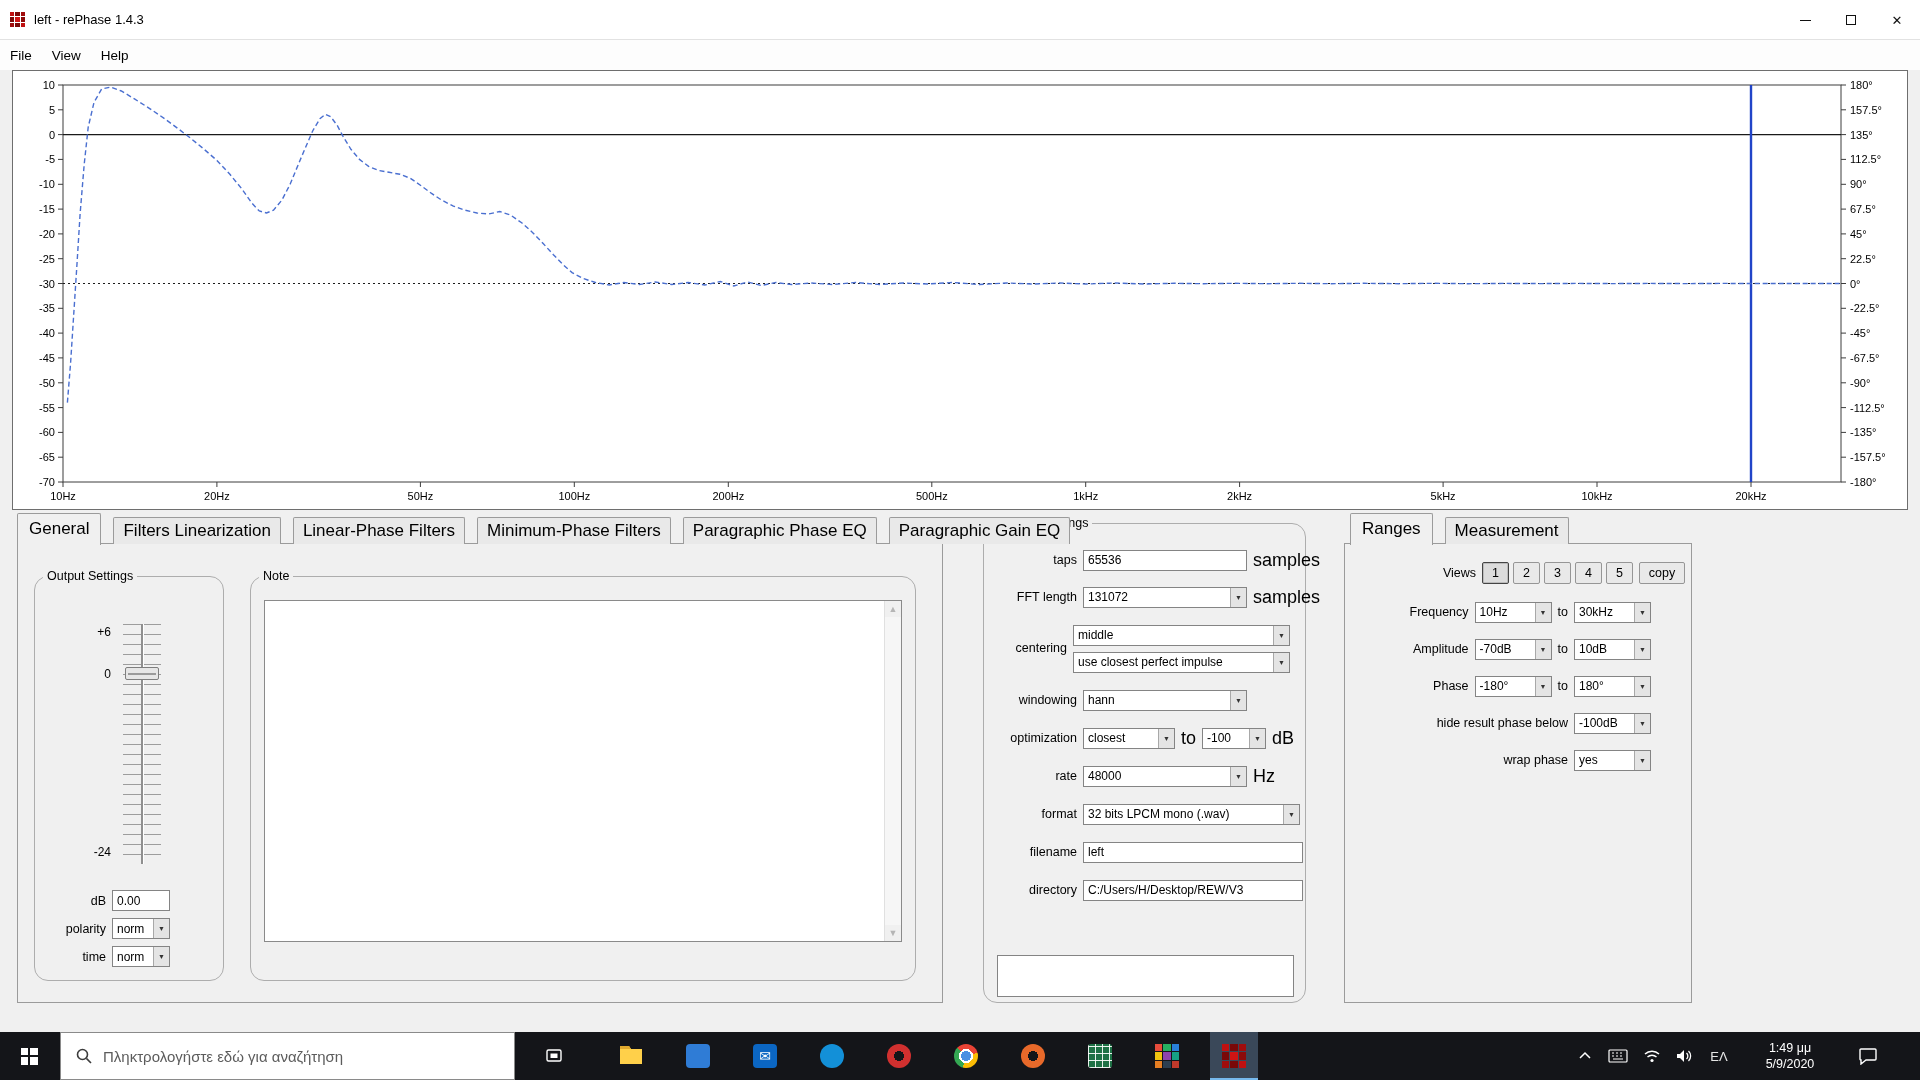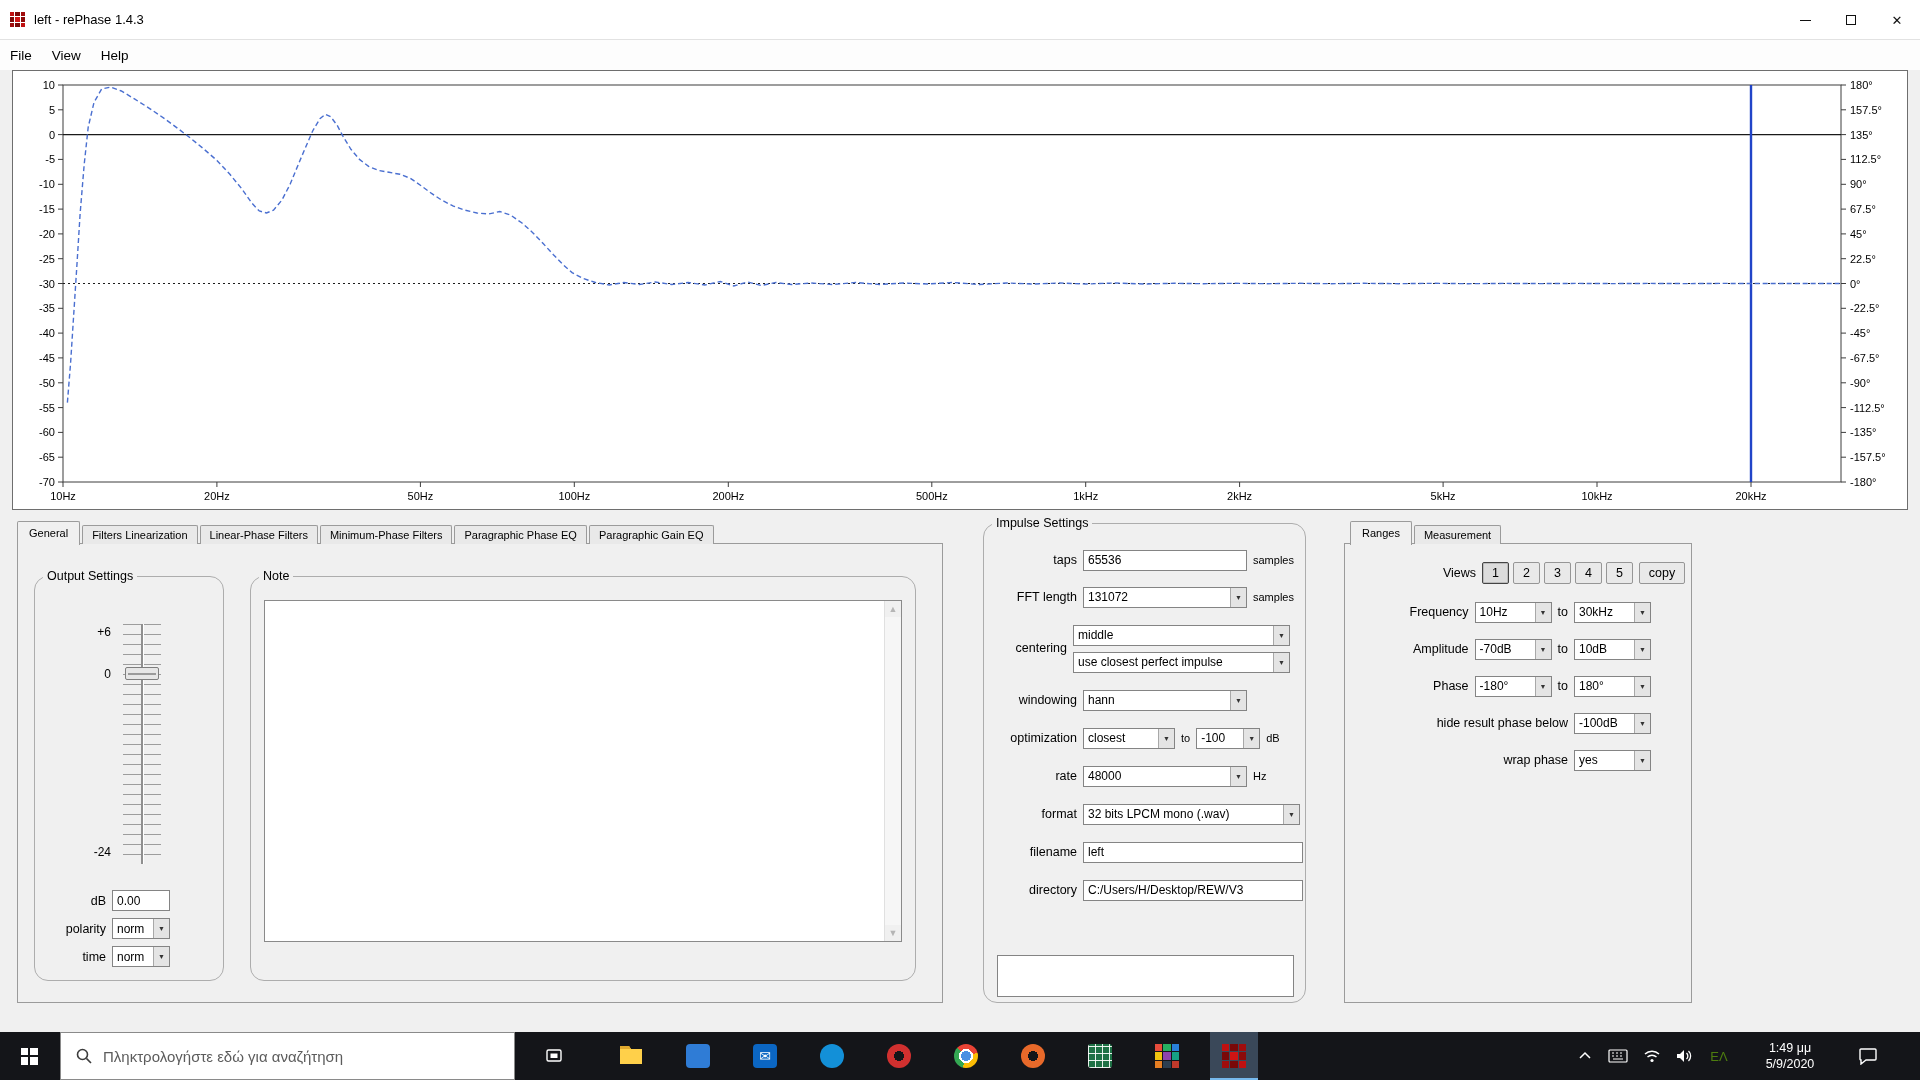--- a/index.html
+++ b/index.html
@@ -16,33 +16,33 @@
   .glyph-max{width:10px;height:10px;border:1px solid #111}
   
   .menubar{position:absolute;left:0;top:40px;width:100%;height:30px;background:#fdfdfd;display:flex;align-items:flex-end}
   .menu-item{padding:0 10px;font-size:13.5px;height:100%;display:flex;align-items:center}
   
   .chart-panel{position:absolute;left:12px;top:70px;width:1896px;height:440px;background:#fff;border:1px solid #6e6e6e}
   .chart-panel svg{position:absolute;left:0;top:0}
   .tick{font-size:11px;fill:#000}
   
   .tabstrip{position:absolute;display:flex;align-items:flex-end;height:25px;z-index:4}
-  .tab{border:1px solid #9b9b9b;border-bottom:none;background:#e9e9e9;font-size:11px;padding:3px 9px 3px;margin-right:2px;border-radius:2px 2px 0 0;white-space:nowrap}
+  .tab{border:1px solid #9b9b9b;border-bottom:none;background:#e9e9e9;font-size:17px;padding:3px 9px 3px;margin-right:12px;border-radius:2px 2px 0 0;white-space:nowrap}
   .tab.selected{background:#f0f0f0;padding:5px 11px 6px;position:relative;margin-bottom:-1px;z-index:5}
   .panel{position:absolute;background:#f0f0f0;border:1px solid #9b9b9b}
   
   .groupbox{position:absolute;border:1px solid #adadad;border-radius:14px}
   .gb-label{position:absolute;top:-8px;left:8px;background:#f0f0f0;padding:0 4px;font-size:12.5px;white-space:nowrap}
   .field,.combo{background:#fff;border:1px solid #848484;font-size:12px;height:21px;display:inline-flex;align-items:center;font-family:"Liberation Sans",sans-serif}
   input.field{padding-left:4px;outline:none}
   .combo .cv{flex:1;padding-left:4px;white-space:nowrap;overflow:hidden}
   .combo .ca{width:16px;align-self:stretch;background:#e4e4e4;border-left:1px solid #a8a8a8;display:flex;align-items:center;justify-content:center;font-size:7px;color:#333}
   .w58{width:58px}.w64{width:64px}.w77{width:77px}.w92{width:92px}.w164{width:164px}.w217{width:217px}.w220{width:220px}
   .btn{background:#e9e9e9;border:1px solid #969696;font-size:12.5px;display:flex;align-items:center;justify-content:center;border-radius:2px}
-  .unit,.rowlabel{font-size:11px}
+  .unit,.rowlabel{font-size:18px}
   
   .gain-label{position:absolute;width:56px;text-align:right;font-size:12px}
   .slider-ticks{position:absolute;left:88px;top:47px;width:38px;height:240px;
      background:repeating-linear-gradient(to bottom,#9d9d9d 0 1px,rgba(0,0,0,0) 1px 10px)}
   .slider-groove{position:absolute;left:106px;top:47px;width:3px;height:240px;background:#8f8f8f;border-right:1px solid #fff}
   .slider-handle{position:absolute;left:90px;top:90px;width:34px;height:13px;background:#e6e6e6;border:1px solid #7e7e7e;border-radius:2px}
   .slider-handle::after{content:"";position:absolute;left:2px;right:2px;top:5px;height:2px;background:#9a9a9a}
   .os-row{position:absolute;left:8px;display:flex;align-items:center;gap:6px;height:21px}
   .os-label{width:63px;text-align:right;font-size:12.5px}
   
@@ -62,21 +62,21 @@
   .tb-start{width:58px;height:48px;display:flex;align-items:center;justify-content:center}
   .start-grid{width:17px;height:17px;display:grid;grid-template-columns:1fr 1fr;grid-template-rows:1fr 1fr;gap:2px}
   .start-grid div{background:#fff}
   .tb-search{position:absolute;left:60px;top:0;width:455px;height:48px;background:#fff;border:1px solid #8a8a8a;display:flex;align-items:center}
   .tb-search input{border:none;outline:none;background:transparent;font-size:15px;color:#5c5c5c;width:380px;font-family:"Liberation Sans",sans-serif}
   .tb-search input::placeholder{color:#5c5c5c;opacity:1}
   .tb-taskview{position:absolute;left:530px;top:0;width:48px;height:48px;display:flex;align-items:center;justify-content:center}
   .tb-slot{position:absolute;top:0;width:48px;height:48px;display:flex;align-items:center;justify-content:center}
   .tb-slot.active{background:rgba(130,170,210,.35);box-shadow:inset 0 -2px 0 #76b9ed}
   .tray-item{position:absolute;top:0;height:48px;display:flex;align-items:center;justify-content:center;color:#fff}
-  .tray-text{font-size:13px;color:#4d7c0f}
+  .tray-text{font-size:13px;color:#e5e5e5}
   .clock{position:absolute;left:1745px;top:0;width:90px;height:48px;display:flex;flex-direction:column;align-items:center;justify-content:center;color:#fff;font-size:12.5px;line-height:16px}
 </style>
 </head>
 <body>
 
 <div class="screen">
 
   <div class="titlebar">
     <div class="title-icon" id="title-icon">
         <div style="width: 15px; height: 15px; display: grid; grid-template-columns: repeat(3, 1fr); grid-template-rows: repeat(3, 1fr); gap: 1px;">

